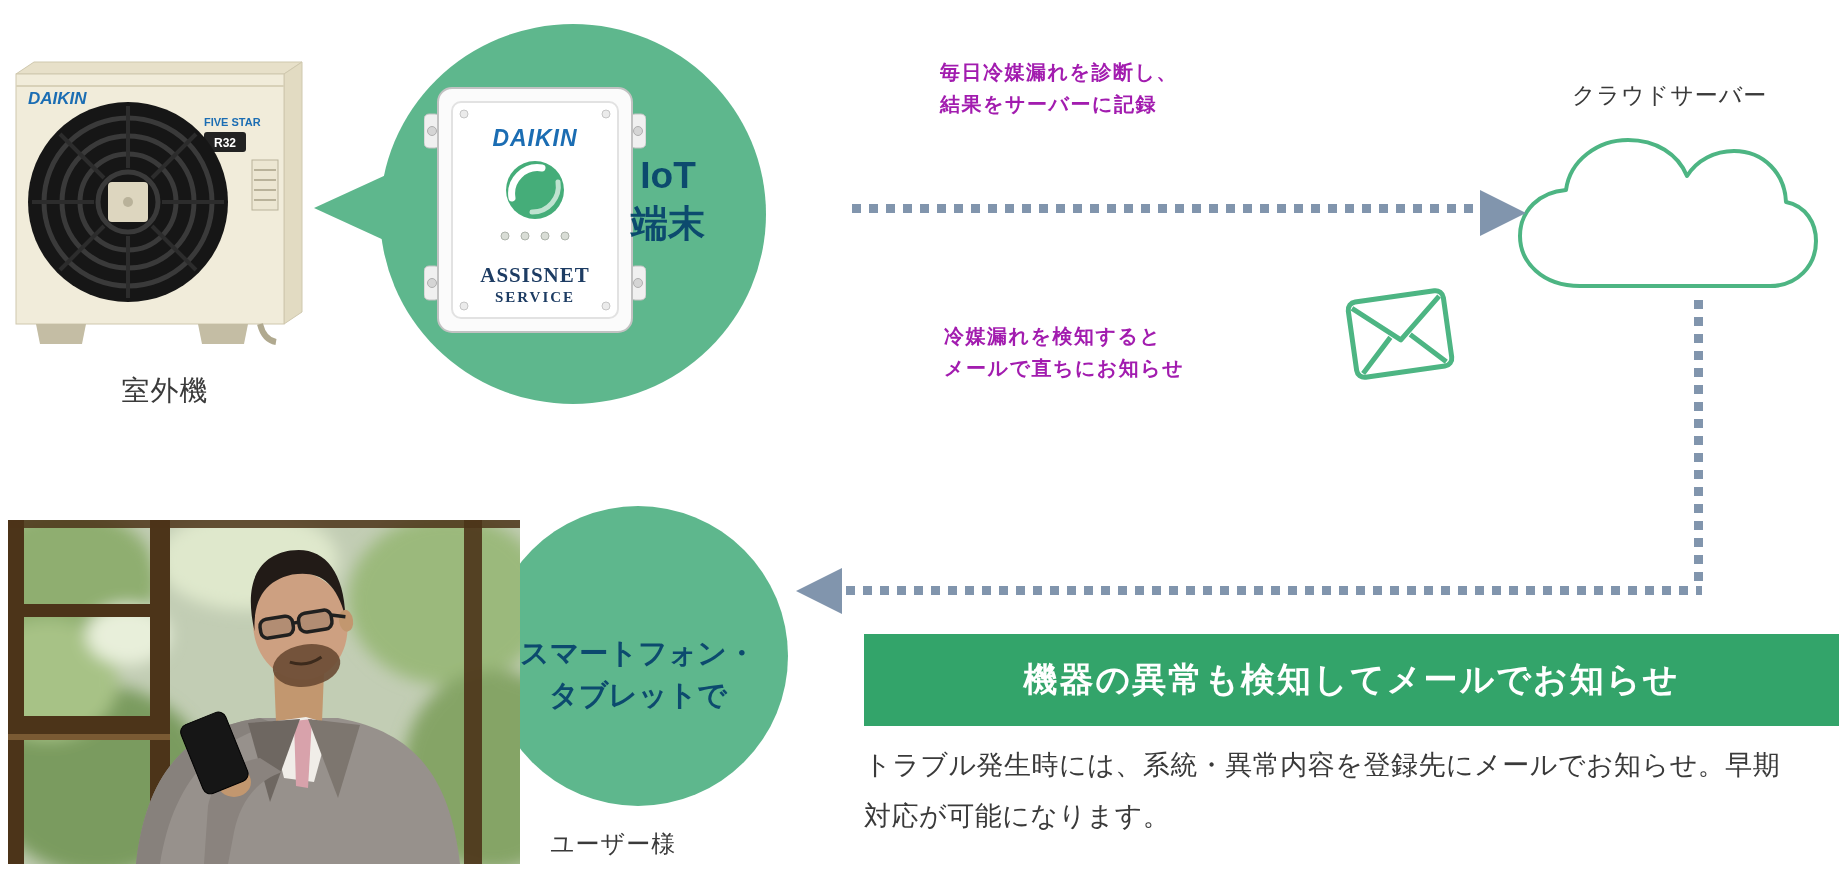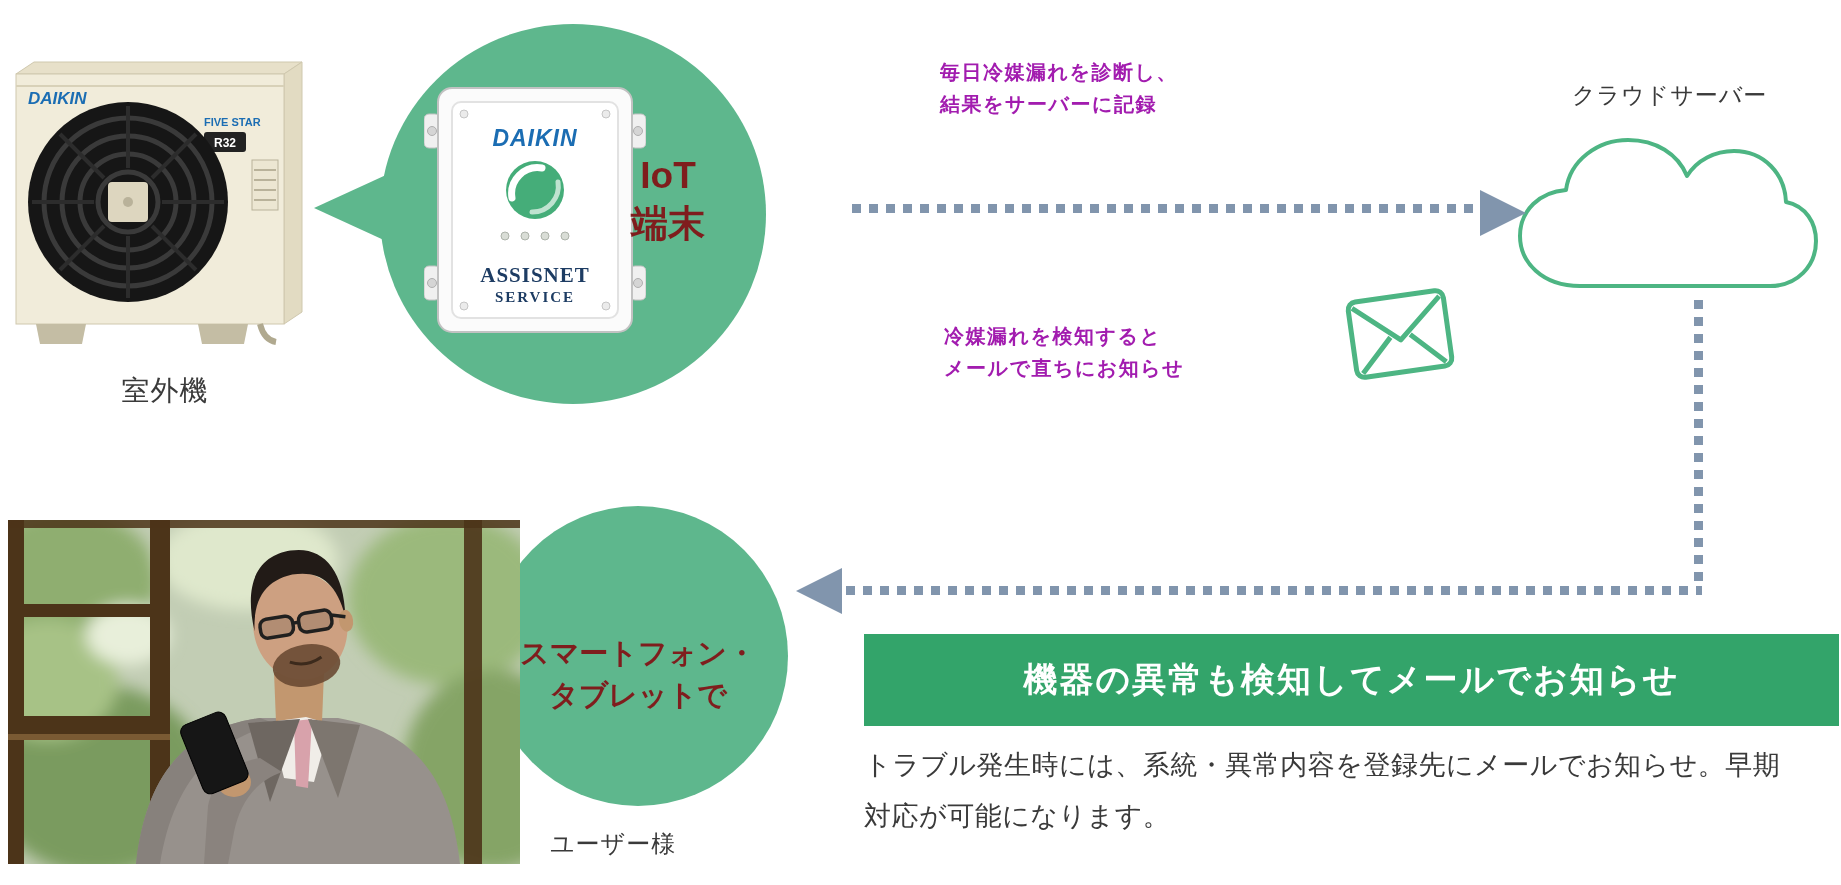--- a/index.html
+++ b/index.html
@@ -7,21 +7,21 @@
   .stage { position:relative; width:1841px; height:885px; background:#ffffff; overflow:hidden; }
   .abs { position:absolute; }
   .label-dark { color:#3a3a3a; font-size:23px; letter-spacing:1px; }
   .headline { color:#a21caf; font-size:20px; font-weight:bold; line-height:1.6; letter-spacing:1.5px; }
   .bubble { background:#5eb78d; border-radius:50%; }
   .dotted-h { height:9px; background-image:repeating-linear-gradient(to right,#8195ad 0 9px,transparent 9px 17px); }
   .dotted-v { width:9px; background-image:repeating-linear-gradient(to bottom,#8195ad 0 9px,transparent 9px 17px); }
   .arrow-right { width:0; height:0; border-left:46px solid #8195ad; border-top:23px solid transparent; border-bottom:23px solid transparent; }
   .arrow-left { width:0; height:0; border-right:46px solid #8195ad; border-top:23px solid transparent; border-bottom:23px solid transparent; }
   .tail-left-green { width:0; height:0; border-right:72px solid #5eb78d; border-top:33px solid transparent; border-bottom:33px solid transparent; }
-  .bubble-text { color:#7f1d1d; font-weight:bold; text-align:center; }
+  .bubble-text { color:#0c4a6e; font-weight:bold; text-align:center; }
   .banner { background:#33a46a; display:flex; align-items:center; justify-content:center; }
   .banner-text { color:#ffffff; font-weight:bold; font-size:34px; letter-spacing:2px; }
   .body-text { color:#3a3a3a; font-size:27px; line-height:1.9; letter-spacing:0.5px; }
 </style>
 </head>
 <body>
 
 <div class="stage">
 
 

